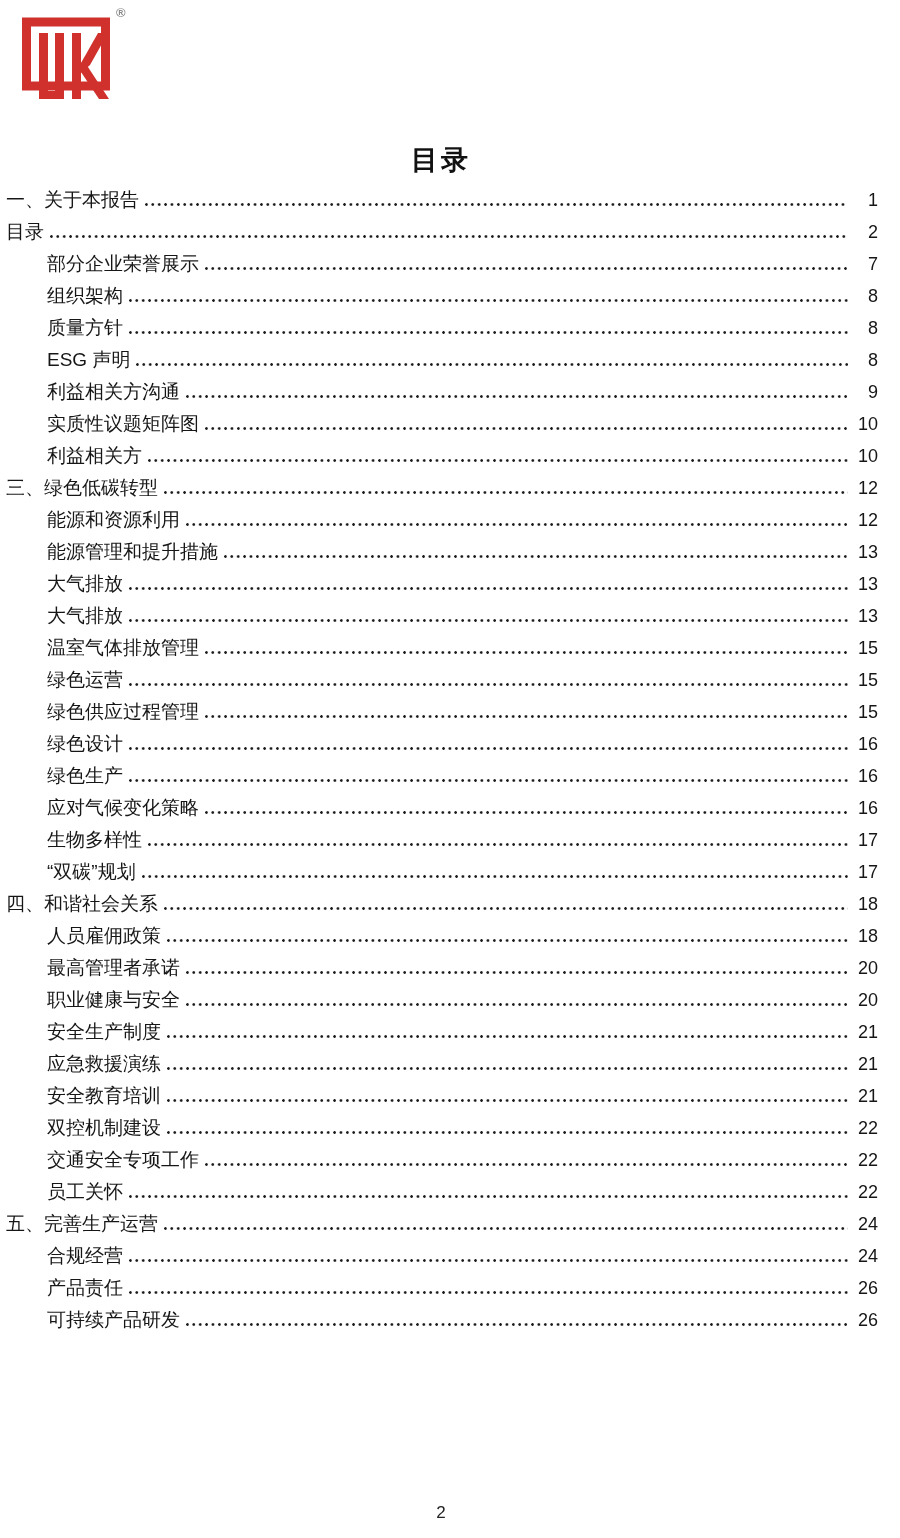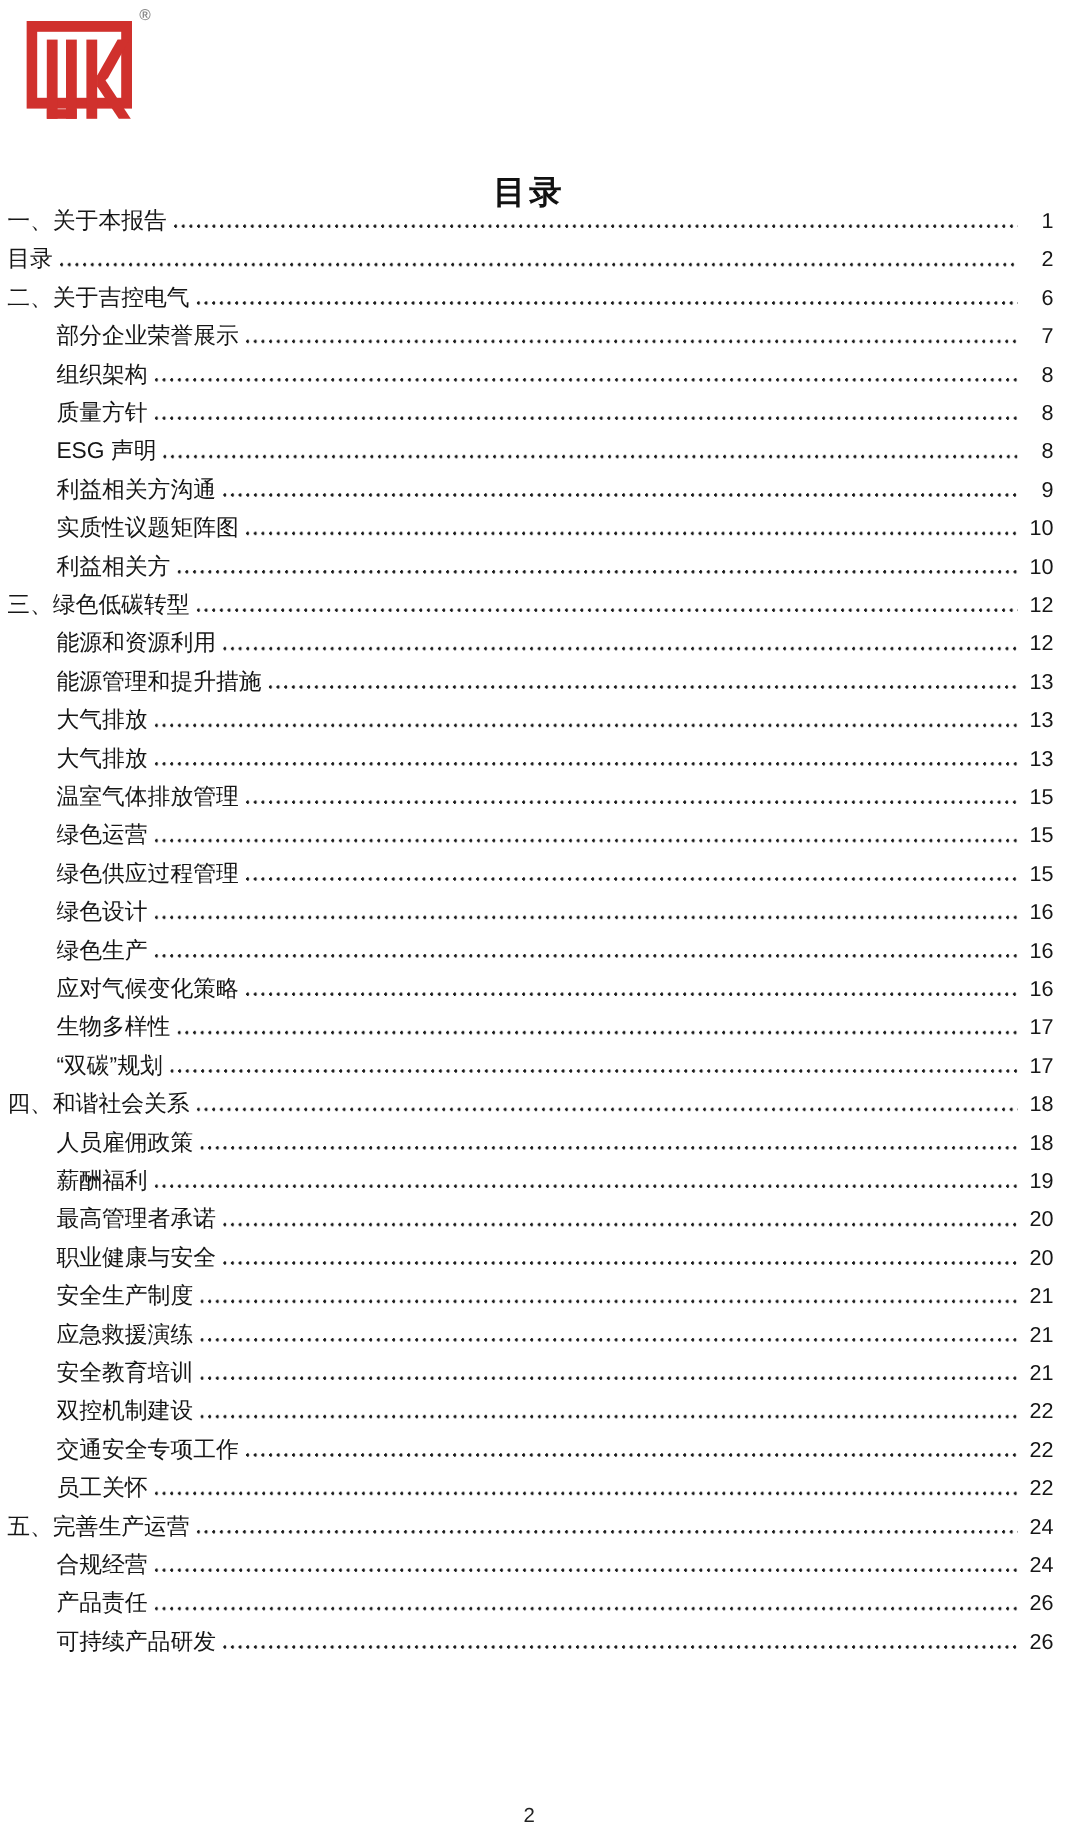--- a/index.html
+++ b/index.html
@@ -22,21 +22,21 @@
 
   
   .doc-title{
     position:absolute;top:142px;left:4px;width:874px;
     margin:0;text-align:center;
     font-size:27px;font-weight:bold;color:#111;
     letter-spacing:3px;
   }
 
   
-  .toc{position:absolute;top:168px;left:6px;width:872px;}
+  .toc{position:absolute;top:184px;left:6px;width:872px;}
   .toc-row{
     display:flex;align-items:baseline;
     height:32px;overflow:hidden;
     cursor:pointer;
   }
   .toc-row.indent{padding-left:41px;justify-content:flex-end;}
   .toc-label{
     white-space:nowrap;flex:0 0 auto;
     font-size:19px;line-height:32px;color:#161616;
   }
@@ -89,25 +89,20 @@
     <span class="toc-page">1</span>
   </div>
 
   <div class="toc-row">
     <span class="toc-label">目录</span>
     <span class="toc-leader"></span>
     <span class="toc-page">2</span>
   </div>
 
 
-  <div class="toc-row">
-    <span class="toc-label">二、关于吉控电气</span>
-    <span class="toc-leader"></span>
-    <span class="toc-page">6</span>
-  </div>
 
   <div class="toc-row indent">
     <span class="toc-label">部分企业荣誉展示</span>
     <span class="toc-leader"></span>
     <span class="toc-page">7</span>
   </div>
 
   <div class="toc-row indent">
     <span class="toc-label">组织架构</span>
     <span class="toc-leader"></span>
@@ -227,25 +222,20 @@
     <span class="toc-leader"></span>
     <span class="toc-page">18</span>
   </div>
 
   <div class="toc-row indent">
     <span class="toc-label">人员雇佣政策</span>
     <span class="toc-leader"></span>
     <span class="toc-page">18</span>
   </div>
 
-  <div class="toc-row indent">
-    <span class="toc-label">薪酬福利</span>
-    <span class="toc-leader"></span>
-    <span class="toc-page">19</span>
-  </div>
 
   <div class="toc-row indent">
     <span class="toc-label">最高管理者承诺</span>
     <span class="toc-leader"></span>
     <span class="toc-page">20</span>
   </div>
 
   <div class="toc-row indent">
     <span class="toc-label">职业健康与安全</span>
     <span class="toc-leader"></span>

